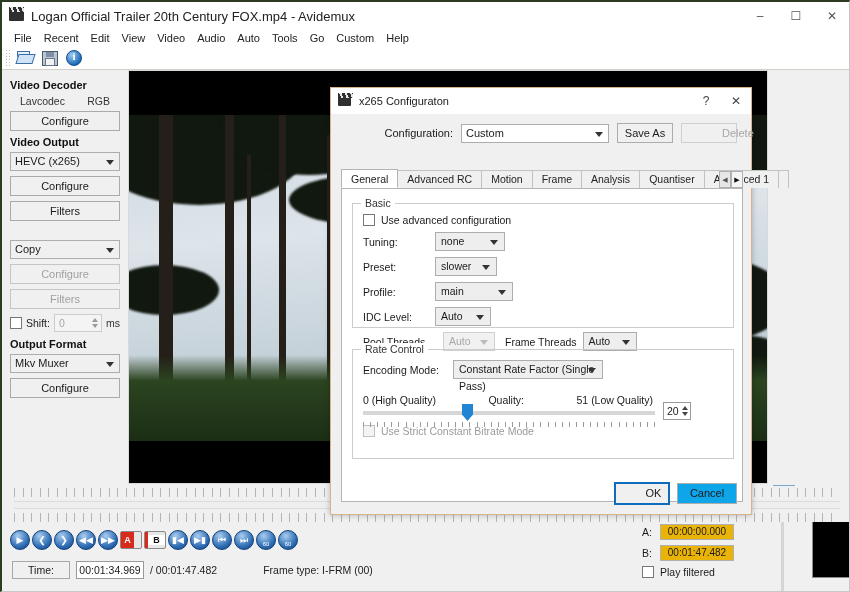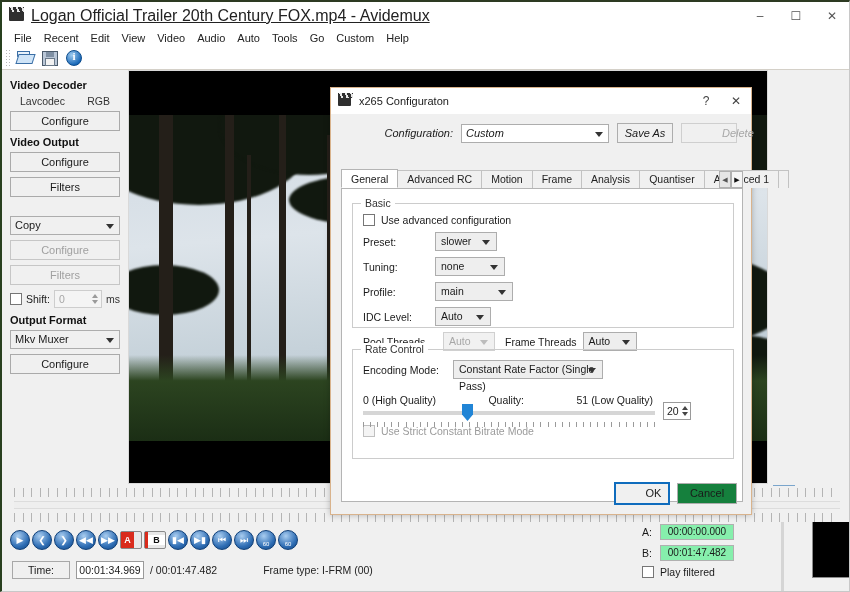--- a/index.html
+++ b/index.html
@@ -27,21 +27,21 @@
   #titlebar {
     position: absolute; left: 0; top: 0; width: 848px; height: 28px;
     background: #ffffff;
     display: flex; align-items: center;
   }
   #titlebar .app-icon {
     width: 16px; height: 16px; margin-left: 7px; margin-right: 6px;
     position: relative; flex: none;
   }
   #titlebar .title-text {
-    font-size: 16px; color: #222; white-space: nowrap; text-decoration: underline;
+    font-size: 13px; color: #222; white-space: nowrap;
   }
   .win-btns { position: absolute; right: 0; top: 0; height: 28px; display: flex; }
   .win-btn {
     width: 36px; height: 28px; display: flex; align-items: center; justify-content: center;
     color: #555; font-size: 12px;
   }
 
   
   #menubar {
     position: absolute; left: 0; top: 28px; width: 848px; height: 16px;
@@ -224,21 +224,21 @@
   .timebtn { width: 58px; height: 18px; background:#f0f0f0; border:1px solid #a8a8a8;
     text-align:center; line-height:16px; font-size:10.5px; }
   .timefield { width: 68px; height: 18px; background:#fff; border:1px solid #9a9a9a;
     text-align:center; line-height:16px; font-size:10.5px; }
   .stat-text { font-size: 10.5px; color:#222; }
 
   
   #abpanel { position: absolute; left: 640px; top: 522px; width: 120px; }
   .ab-row { display:flex; align-items:center; gap:6px; margin-bottom:5px; }
   .ab-lbl { width: 12px; font-size:10.5px; }
-  .ab-val { width: 74px; height: 16px; border:1px solid #b0b0b0; background:#86efac;
+  .ab-val { width: 74px; height: 16px; border:1px solid #b0b0b0; background:#eab308;
     text-align:center; font-size:10px; line-height:14px; }
   .pf-row { display:flex; align-items:center; gap:6px; }
 
   
   #dialog {
     position: absolute; left: 328px; top: 85px; width: 422px; height: 428px;
     background: #f0f0f0;
     border: 1px solid #d9b38c;
     box-shadow: 0 0 6px rgba(0,0,0,0.25);
   }
@@ -248,21 +248,21 @@
   }
   #dlg-title .dicon { width:14px; height:14px; margin-left:7px; margin-right:7px; position:relative; flex:none; }
   #dlg-title .txt { font-size:11px; color:#1a1a1a; }
   #dlg-title .right { margin-left:auto; display:flex; }
   #dlg-title .dbtn { width:30px; height:27px; display:flex; align-items:center; justify-content:center;
     color:#444; font-size:12px; }
 
   #dlg-body { position:absolute; left:0; top:27px; width:420px; height:399px; }
 
   .cfg-row { display:flex; align-items:center; justify-content:flex-end; gap:8px;
-    padding: 8px 14px 0 0; font-style: italic; }
+    padding: 8px 14px 0 0; }
   .cfg-lbl { font-size:11px; }
   .cfg-combo { position:relative; width:148px; height:19px; background:#fff;
     border:1px solid #adadad; font-size:11px; line-height:17px; padding-left:4px; }
   .cfg-combo .arw { position:absolute; right:5px; top:7px;
     border-left:4px solid transparent; border-right:4px solid transparent; border-top:5px solid #333; }
   .cfg-btn { width:56px; height:20px; background:#f0f0f0; border:1px solid #adadad;
     font-size:11px; line-height:18px; text-align:center; }
   .cfg-btn.dis { color:#a7a7a7; border-color:#cfcfcf;padding-left:40px; }
 
   #tabbar { position:absolute; left:10px; top:55px; width:402px; height:19px;
@@ -312,21 +312,21 @@
     border:1px solid #9a9a9a; background:#fff; font-size:10.5px; line-height:16px; padding-left:3px; }
   #qspin .up,#qspin .dn { position:absolute; right:2px; width:0; height:0;
     border-left:3px solid transparent; border-right:3px solid transparent; }
   #qspin .up { top:3px; border-bottom:4px solid #444; }
   #qspin .dn { bottom:3px; border-top:4px solid #444; }
 
   #dlg-footer { position:absolute; left:0; bottom:10px; width:420px;
     display:flex; justify-content:flex-end; gap:8px; padding-right:14px; }
   .dlg-ok { width:54px; height:21px; background:#f0f0f0; border:1px solid #0f6cbd;
     outline:1px solid #0f6cbd; font-size:11px; line-height:19px; text-align:center;padding-left:23px; }
-  .dlg-cancel { width:60px; height:21px; background:#15803d; border:1px solid #adadad;
+  .dlg-cancel { width:60px; height:21px; background:#0ea5e9; border:1px solid #adadad;
     font-size:11px; line-height:19px; text-align:center; }
 
   .clap { position:absolute; left:0; top:3px; width:15px; height:10px; background:#2f2f2f;
     border-radius:1px; }
   .clap:before { content:""; position:absolute; left:0; top:-4px; width:15px; height:5px;
     background: repeating-linear-gradient(68deg,#2f2f2f 0 3px,#e8e8e8 3px 5px); }
 </style>
 </head>
 <body>
 
@@ -378,20 +378,24 @@
   <div id="sidebar">
 
     <div class="sb-title">Video Decoder</div>
     <div class="sb-row">
       <span>Lavcodec</span>
       <span>RGB</span>
     </div>
     <div class="btn">Configure</div>
 
     <div class="sb-title">Video Output</div>
+    <div class="combo">
+      <span>HEVC (x265)</span>
+      <span class="arw"></span>
+    </div>
     <div class="btn">Configure</div>
     <div class="btn">Filters</div>
 
     <div style="height:14px"></div>
 
     <div class="combo">
       <span>Copy</span>
       <span class="arw"></span>
     </div>
     <div class="btn disabled">Configure</div>
@@ -575,30 +579,30 @@
       <div id="tabpage">
 
         <div class="group" style="left:10px; top:14px; width:382px; height:125px;">
           <div class="legend">Basic</div>
           <div style="padding:10px 0 0 10px;">
             <div class="f-row">
               <div class="cb"></div>
               <span style="font-size:10.5px">Use advanced configuration</span>
             </div>
             <div class="f-row">
+              <span class="f-lbl">Tuning:</span>
+              <div class="d-combo" style="width:70px">
+                <span>none</span>
+                <span class="arw"></span>
+              </div>
+            </div>
+            <div class="f-row">
               <span class="f-lbl">Preset:</span>
               <div class="d-combo" style="width:62px">
                 <span>slower</span>
-                <span class="arw"></span>
-              </div>
-            </div>
-            <div class="f-row">
-              <span class="f-lbl">Tuning:</span>
-              <div class="d-combo" style="width:70px">
-                <span>none</span>
                 <span class="arw"></span>
               </div>
             </div>
             <div class="f-row">
               <span class="f-lbl">Profile:</span>
               <div class="d-combo" style="width:78px">
                 <span>main</span>
                 <span class="arw"></span>
               </div>
             </div>

